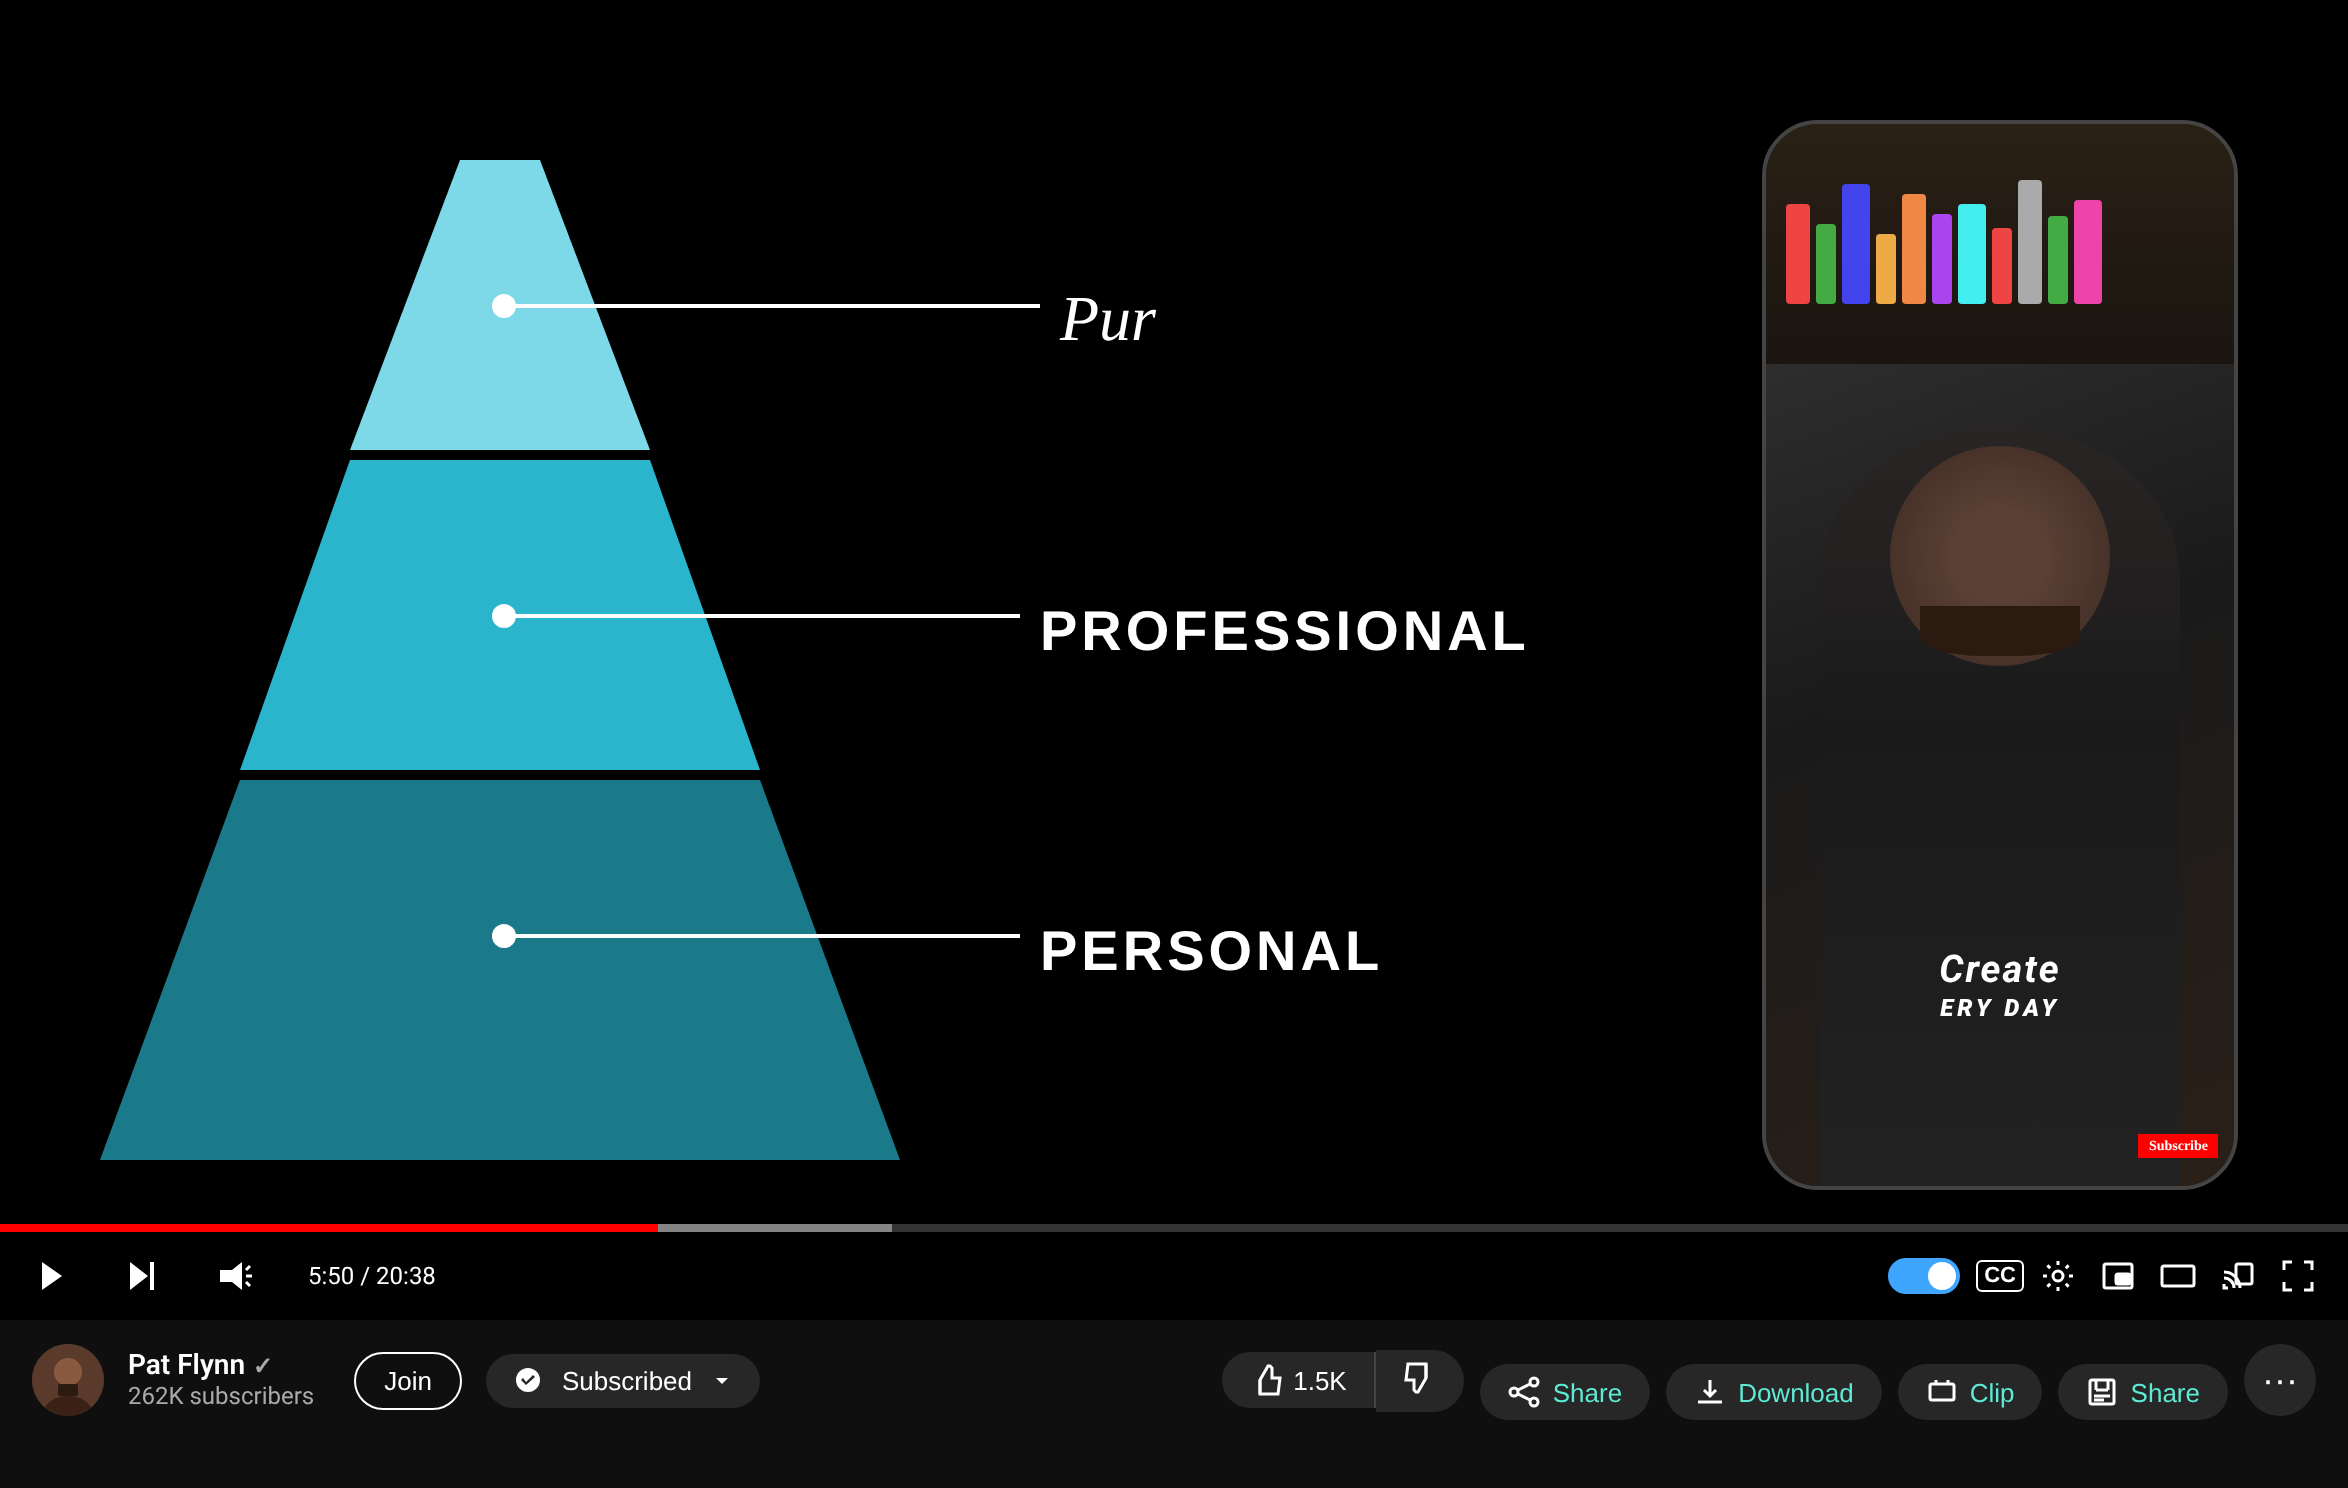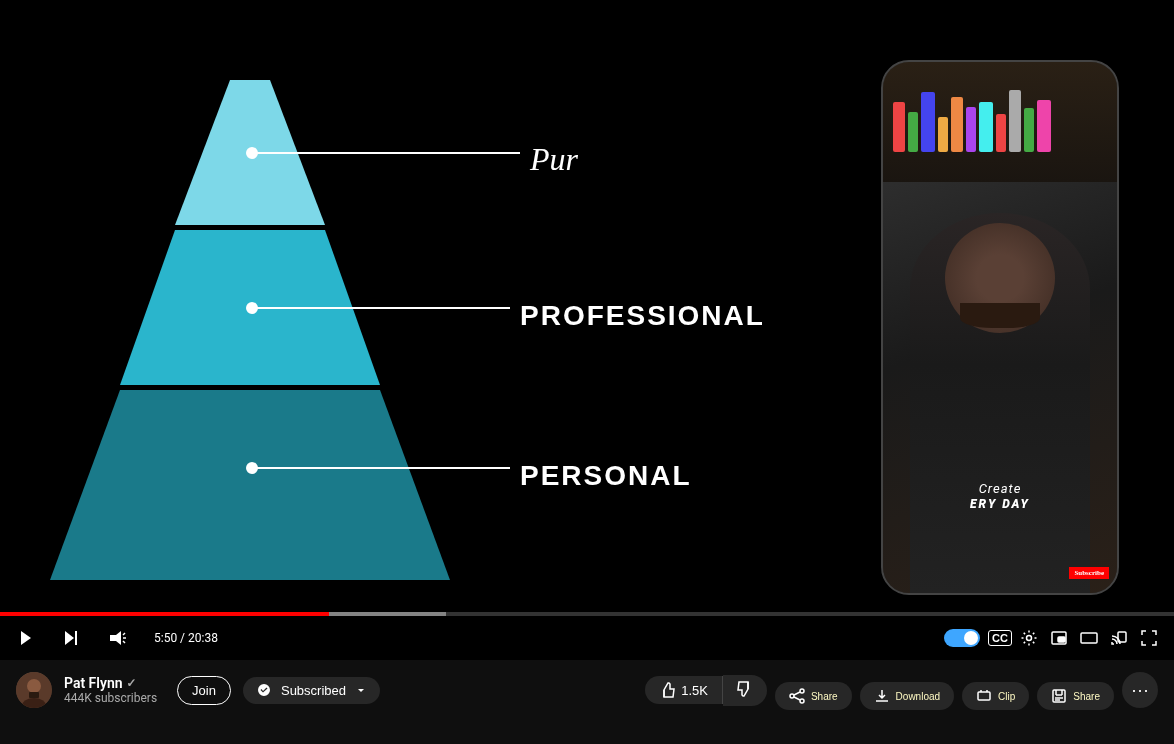--- a/index.html
+++ b/index.html
@@ -249,22 +249,22 @@
     .action-buttons {
       margin-left: auto;
       display: flex;
       align-items: center;
       gap: 8px;
     }
 
     .action-btn {
       background: #272727;
       border: none;
-      color: #fef9c3;
-      font-size: 10px;
+      color: #5eead4;
+      font-size: 13px;
       font-weight: 500;
       padding: 6px 14px;
       border-radius: 18px;
       cursor: pointer;
       display: flex;
       align-items: center;
       gap: 6px;
       white-space: nowrap;
       margin-top: 12px;
     }
@@ -370,21 +370,21 @@
       </div>
 
       <div class="person-silhouette"></div>
 
       <div class="head-silhouette">
 
         <div style="position:absolute;bottom:5px;left:15px;right:15px;height:25px;background:#2a1a10;border-radius:0 0 40% 40%;"></div>
       </div>
 
       <div class="shirt-text">
-        <div style="font-size:13px;font-style:italic;font-weight:400;color:#fff;letter-spacing:1px;">Create</div>
+        <div style="font-size:19px;font-style:italic;font-weight:700;color:#fff;letter-spacing:1px;">Create</div>
         <div style="font-size:12px;font-style:italic;font-weight:900;color:#fff;letter-spacing:2px;">ERY DAY</div>
       </div>
 
       <div class="pip-subscribe-badge">
         <span>Subscribe</span>
       </div>
     </div>
   </div>
 
   <div class="progress-bar-container">
@@ -469,21 +469,21 @@
         <ellipse cx="18" cy="34" rx="12" ry="8" fill="#3a2015"></ellipse>
         <rect x="13" y="20" width="10" height="6" rx="1" fill="#2a1a10"></rect>
       </svg>
     </div>
 
     <div class="channel-info">
       <div class="channel-name">
         <span>Pat Flynn</span>
         <span class="verified-icon">✓</span>
       </div>
-      <div class="subscriber-count">444K subscribers</div>
+      <div class="subscriber-count">262K subscribers</div>
     </div>
 
     <button class="join-btn">Join</button>
 
     <button class="subscribed-btn">
       <svg width="14" height="14" viewBox="0 0 14 14" fill="white">
           <path d="M7 1a6 6 0 1 0 0 12A6 6 0 0 0 7 1zm-1 8.5L3.5 7l1-1L6 8l3.5-3.5 1 1z" fill="white"></path>
         </svg>
       <span>Subscribed</span>
       <svg width="10" height="10" viewBox="0 0 10 10" fill="white">

